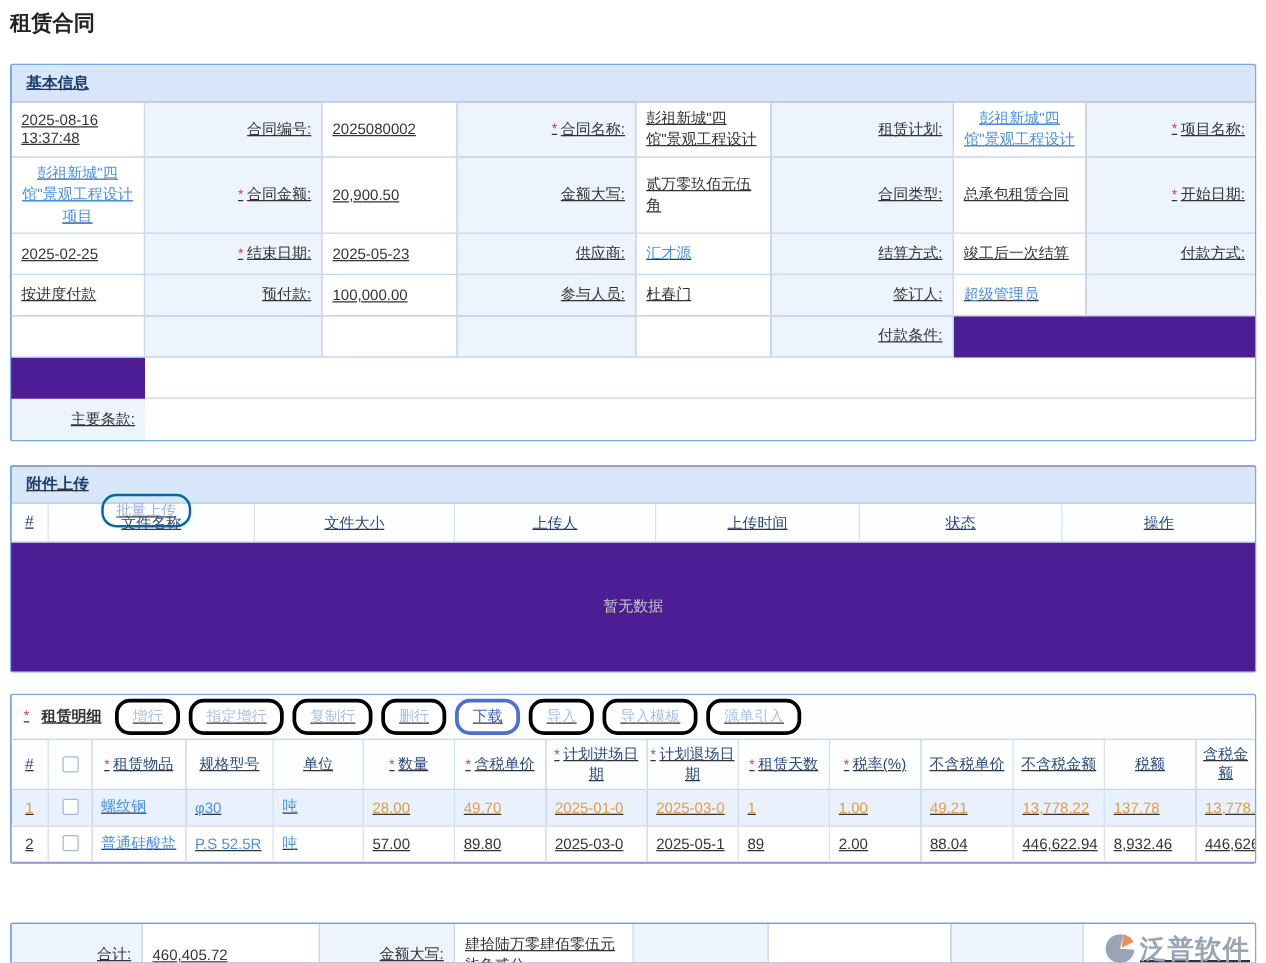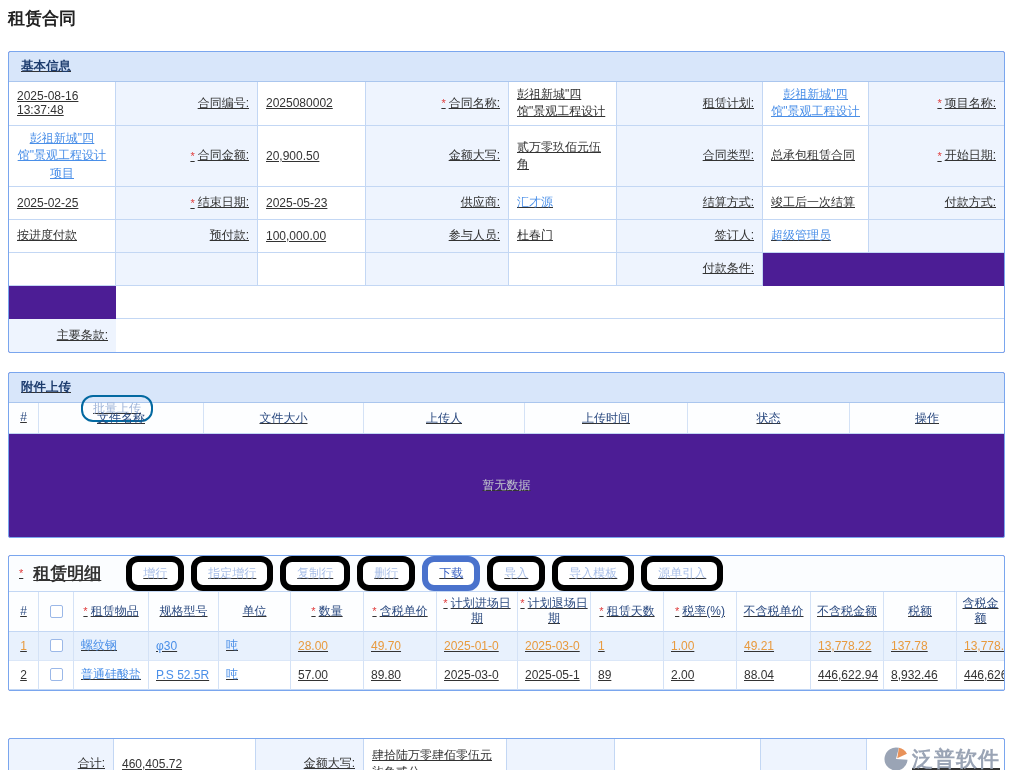--- a/index.html
+++ b/index.html
@@ -30,22 +30,22 @@
   
   .att-head { display: flex; align-items: center; gap: 10px; }
   .pill { border: 2px solid #0369a1; color: #9fb4d8; background: transparent; border-radius: 12px; padding: 3px 10px; font-size: 12px; cursor: pointer; font-family: inherit; white-space: nowrap; margin-top: 42px; }
   .acols { display: grid; grid-template-columns: 30px 165px 160px 161px 163px 162px 1fr; background: #fdfeff; border-bottom: 1px solid #c3d7f4; }
   .acol { border-right: 1px solid #d4e2f6; color: #2b4a80; text-align: center; padding: 7px 4px; height: 30px; overflow: hidden; white-space: nowrap; }
   .acol:last-child { border-right: none; }
   .att-empty { height: 103px; display: flex; align-items: center; justify-content: center; color: #c0c4cc; }
 
   
   .det-head { background: #fbfdff; border-bottom: 1px solid #c3d7f4; padding: 0 10px; height: 36px; display: flex; align-items: center; gap: 7px; }
-  .det-title { font-weight: bold; color: #333; font-size: 17px; margin-right: 18px; }
-  .pill2 { border: 6px solid #000000; color: #a9bfe8; background: #fff; border-radius: 12px; padding: 3px 11px; font-size: 12px; cursor: pointer; font-family: inherit; white-space: nowrap; }
+  .det-title { font-weight: bold; color: #333; font-size: 12px; margin-right: 4px; }
+  .pill2 { border: 3px solid #000000; color: #a9bfe8; background: #fff; border-radius: 12px; padding: 3px 11px; font-size: 12px; cursor: pointer; font-family: inherit; white-space: nowrap; }
   .pill2.primary { border-color: #4a72cc; color: #3b63c4; }
   .dgrid { display: grid; grid-template-columns: 30px 35px 75px 70px 72px 73px 73px 81px 73px 73px 73px 74px 73px 73px 1fr; }
   .dh { border-right: 1px solid #d4e2f6; border-bottom: 1px solid #c3d7f4; background: #fdfeff; color: #2b4a80; display: flex; align-items: center; justify-content: center; text-align: center; min-height: 40px; padding: 3px 2px; line-height: 1.25; }
   .dh:last-child { border-right: none; }
   .dc { border-right: 1px solid #d4e2f6; border-bottom: 1px solid #dbe7f8; display: flex; align-items: center; padding: 4px 2px 4px 7px; min-height: 29px; white-space: nowrap; overflow: hidden; }
   .dc:last-child { border-right: none; }
   .dc.cen { justify-content: center; padding-left: 2px; }
   .drow1 .dc { background: #e8f1fd; color: #e89a3e; }
   .drow2 .dc { background: #fff; color: #333; border-bottom: 1px solid #c3d7f4; }
   .cb { width: 13px; height: 13px; border: 1px solid #9bb8e8; border-radius: 2px; background: #fff; display: inline-block; cursor: pointer; }

